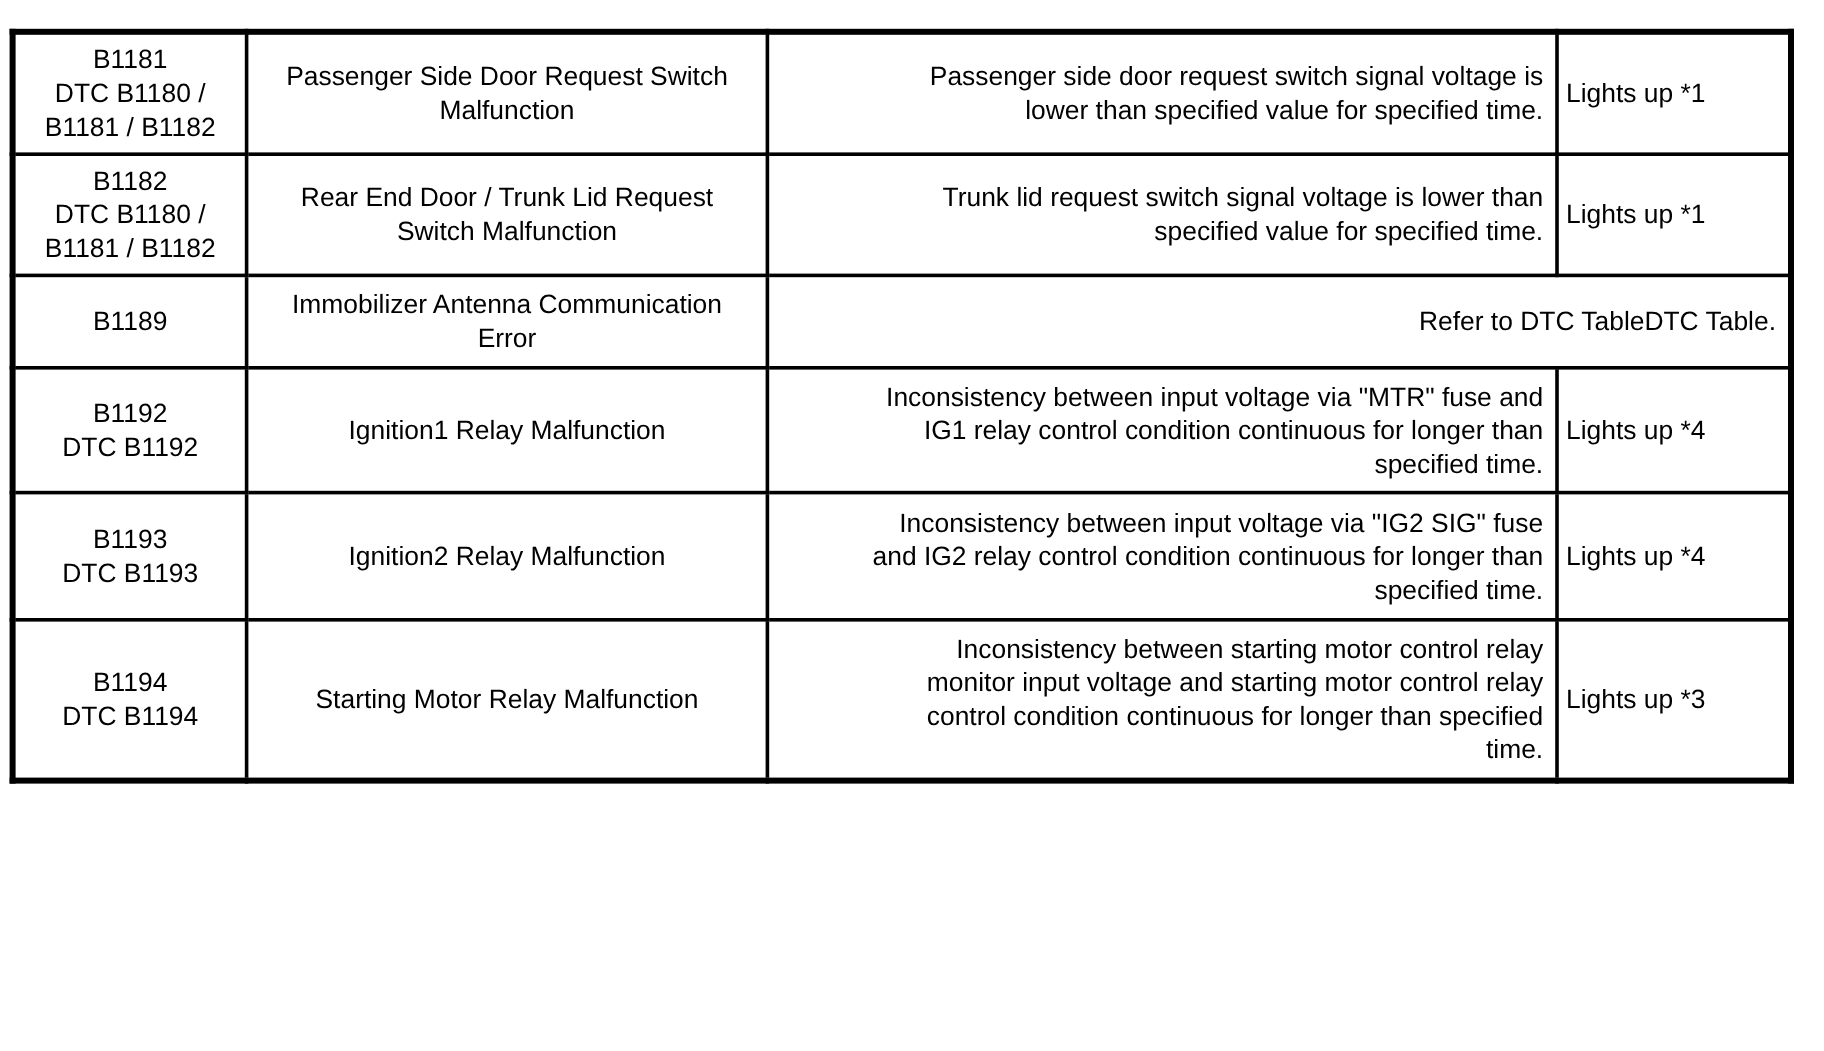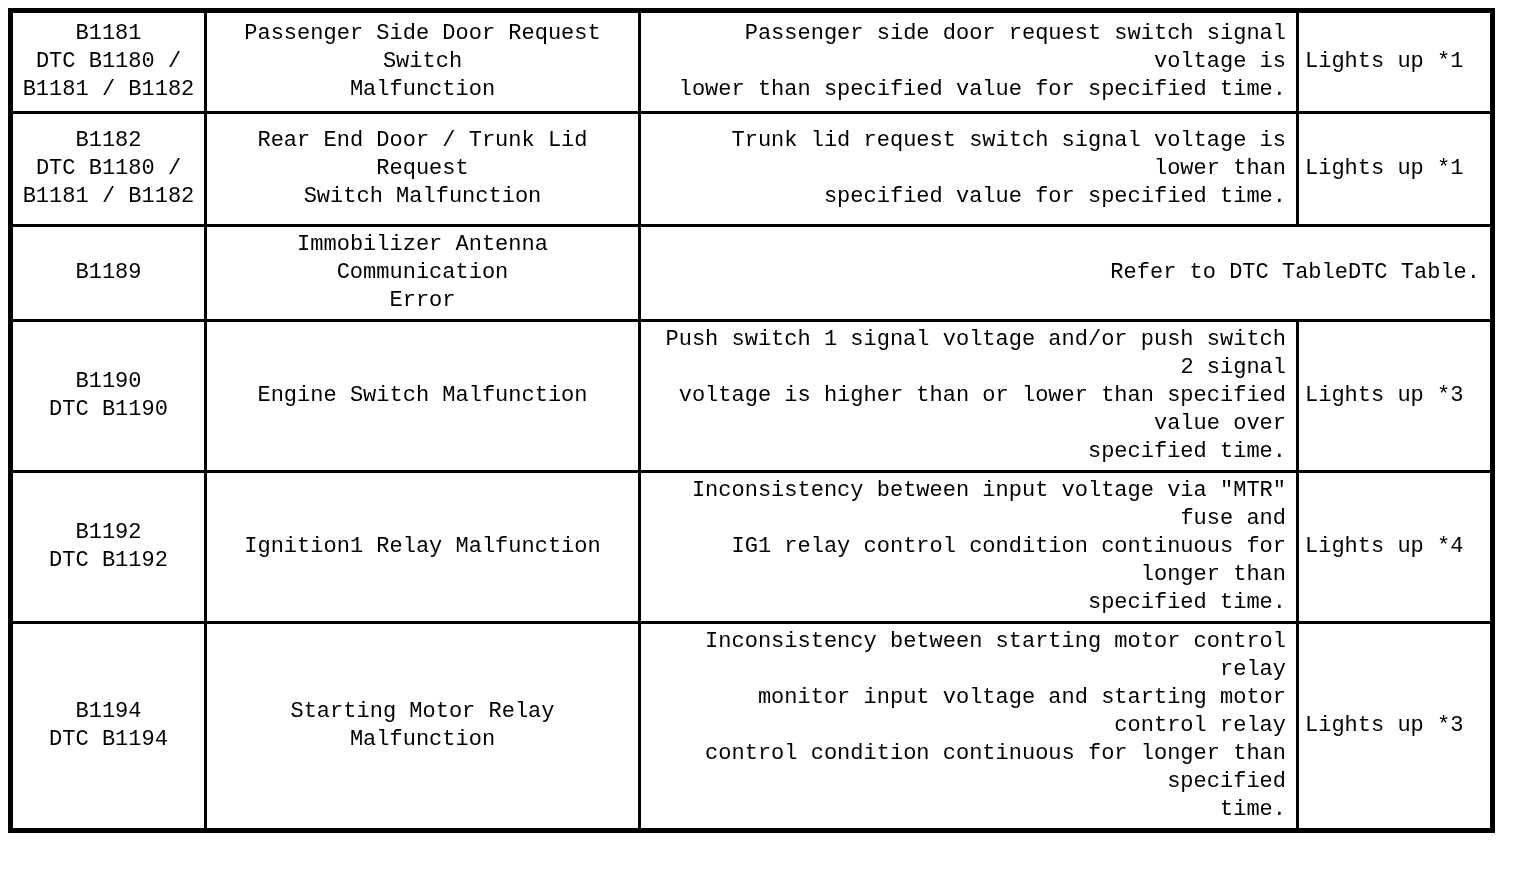--- a/index.html
+++ b/index.html
@@ -8,22 +8,21 @@
     background: #ffffff;
   }
   body {
     width: 1520px;
     height: 876px;
     font-family: "Liberation Sans", sans-serif;
     color: #000000;
     box-sizing: border-box;
   }
   .table-wrap {
-    padding: 8px 0 0 8px;
-    font-family: Liberation Mono, monospace;
+    padding: 24px 0 0 8px;
   }
   table.dtc-table {
     border-collapse: collapse;
     table-layout: fixed;
     width: 1482px;
     border: 5px solid #000000;
     background: #ffffff;
   }
   td {
     border: 3px solid #000000;
@@ -32,21 +31,21 @@
     vertical-align: middle;
     white-space: pre-line;
     overflow: hidden;
     box-sizing: border-box;
   }
   td.code  { text-align: center; padding: 4px 6px; }
   td.name  { text-align: center;   padding: 4px 10px 4px 10px; }
   td.desc  { text-align: right;   padding: 4px 10px 4px 12px; }
   td.light { text-align: left; padding: 4px 6px; }
   tr.r1 { height: 102px; }
-  tr.r2 { height: 113px; }
+  tr.r2 { height: 101px; }
   tr.r3 { height: 77px;  }
   tr.r4 { height: 104px; }
   tr.r5 { height: 104px; }
   tr.r6 { height: 104px; }
   tr.r7 { height: 106px; }
   tr.r8 { height: 134px; }
 </style>
 </head>
 <body>
 
@@ -78,35 +77,35 @@
         <td class="desc">Trunk lid request switch signal voltage is lower than
 specified value for specified time.</td>
         <td class="light">Lights up *1</td>
       </tr>
       <tr class="r3">
         <td class="code">B1189</td>
         <td class="name">Immobilizer Antenna Communication
 Error</td>
         <td class="desc" colspan="2">Refer to DTC TableDTC Table.</td>
       </tr>
-      <tr class="r4">
-        <td class="code">B1190
-DTC B1190</td>
-        <td class="name">Engine Switch Malfunction</td>
-        <td class="desc">Push switch 1 signal voltage and/or push switch 2 signal
-voltage is higher than or lower than specified value over
-specified time.</td>
-        <td class="light">Lights up *3</td>
-      </tr>
       <tr class="r6">
         <td class="code">B1192
 DTC B1192</td>
         <td class="name">Ignition1 Relay Malfunction</td>
         <td class="desc">Inconsistency between input voltage via "MTR" fuse and
 IG1 relay control condition continuous for longer than
+specified time.</td>
+        <td class="light">Lights up *4</td>
+      </tr>
+      <tr class="r7">
+        <td class="code">B1193
+DTC B1193</td>
+        <td class="name">Ignition2 Relay Malfunction</td>
+        <td class="desc">Inconsistency between input voltage via "IG2 SIG" fuse
+and IG2 relay control condition continuous for longer than
 specified time.</td>
         <td class="light">Lights up *4</td>
       </tr>
       <tr class="r8">
         <td class="code">B1194
 DTC B1194</td>
         <td class="name">Starting Motor Relay Malfunction</td>
         <td class="desc">Inconsistency between starting motor control relay
 monitor input voltage and starting motor control relay
 control condition continuous for longer than specified

